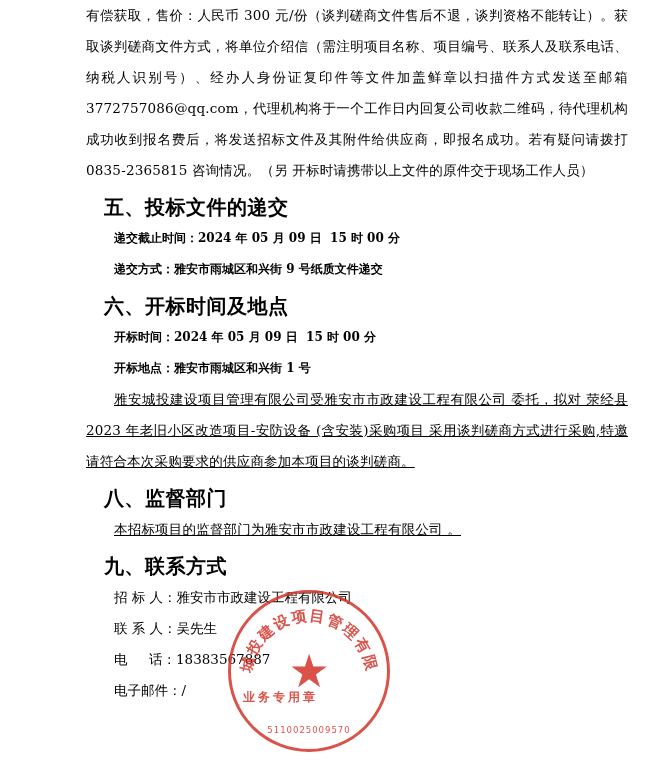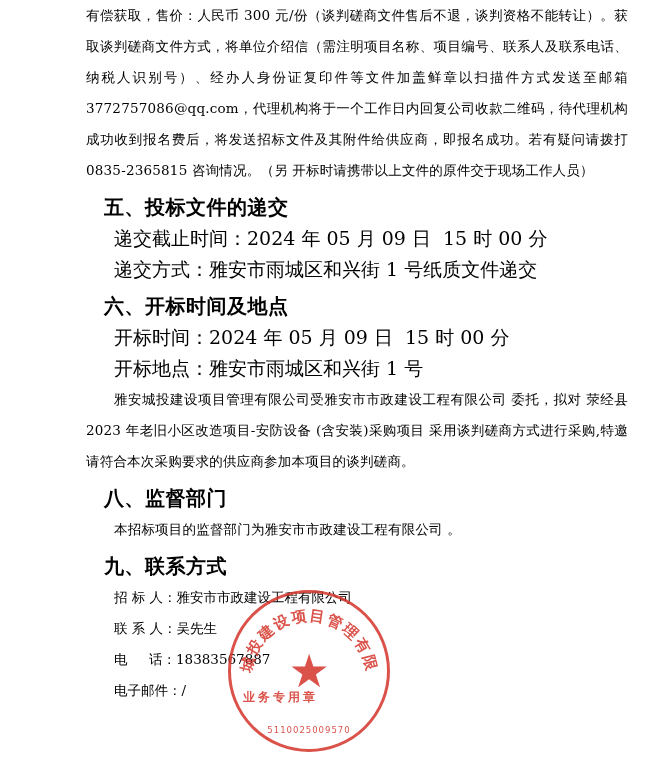--- a/index.html
+++ b/index.html
@@ -31,34 +31,36 @@
   p.para {
     margin: 0 0 0 0;
     font-size: 13.5px;
     line-height: 31px;
     text-align: justify;
     text-justify: inter-ideograph;
     letter-spacing: 0.2px;
   }
   p.indent2 {
     text-indent: 28px;
+    text-decoration: underline;
   }
   h2.section {
     font-size: 20px;
     font-weight: bold;
     line-height: 31px;
     margin: 6px 0 0 0;
     text-indent: 18px;
     letter-spacing: 0.5px;
   }
   .kv {
-    font-size: 19px;
+    font-size: 12px;
     line-height: 31px;
     text-indent: 28px;
     white-space: pre;
+    font-weight: bold;
   }
   .contact-line {
     font-size: 13.5px;
     line-height: 31px;
     text-indent: 28px;
     white-space: pre;
   }
   
   .seal {
     position: absolute;
@@ -121,21 +123,21 @@
 <body>
 
 <div class="page">
 
   <div class="body-text">
 
     <p class="para">有偿获取，售价：人民币 300 元/份（谈判磋商文件售后不退，谈判资格不能转让）。获取谈判磋商文件方式，将单位介绍信（需注明项目名称、项目编号、联系人及联系电话、纳税人识别号）、经办人身份证复印件等文件加盖鲜章以扫描件方式发送至邮箱 3772757086@qq.com，代理机构将于一个工作日内回复公司收款二维码，待代理机构成功收到报名费后，将发送招标文件及其附件给供应商，即报名成功。若有疑问请拨打 0835-2365815 咨询情况。（另 开标时请携带以上文件的原件交于现场工作人员）</p>
 
     <h2 class="section">五、投标文件的递交</h2>
     <div class="kv">递交截止时间：2024 年 05 月 09 日  15 时 00 分</div>
-    <div class="kv">递交方式：雅安市雨城区和兴街 1 号纸质文件递交</div>
+    <div class="kv">递交方式：雅安市雨城区和兴街 9 号纸质文件递交</div>
 
     <h2 class="section">六、开标时间及地点</h2>
     <div class="kv">开标时间：2024 年 05 月 09 日  15 时 00 分</div>
     <div class="kv">开标地点：雅安市雨城区和兴街 1 号</div>
 
     <p class="para indent2">雅安城投建设项目管理有限公司受雅安市市政建设工程有限公司  委托，拟对  荥经县2023 年老旧小区改造项目-安防设备 (含安装)采购项目  采用谈判磋商方式进行采购,特邀请符合本次采购要求的供应商参加本项目的谈判磋商。</p>
 
     <h2 class="section">八、监督部门</h2>
     <p class="para indent2">本招标项目的监督部门为雅安市市政建设工程有限公司  。</p>
 

